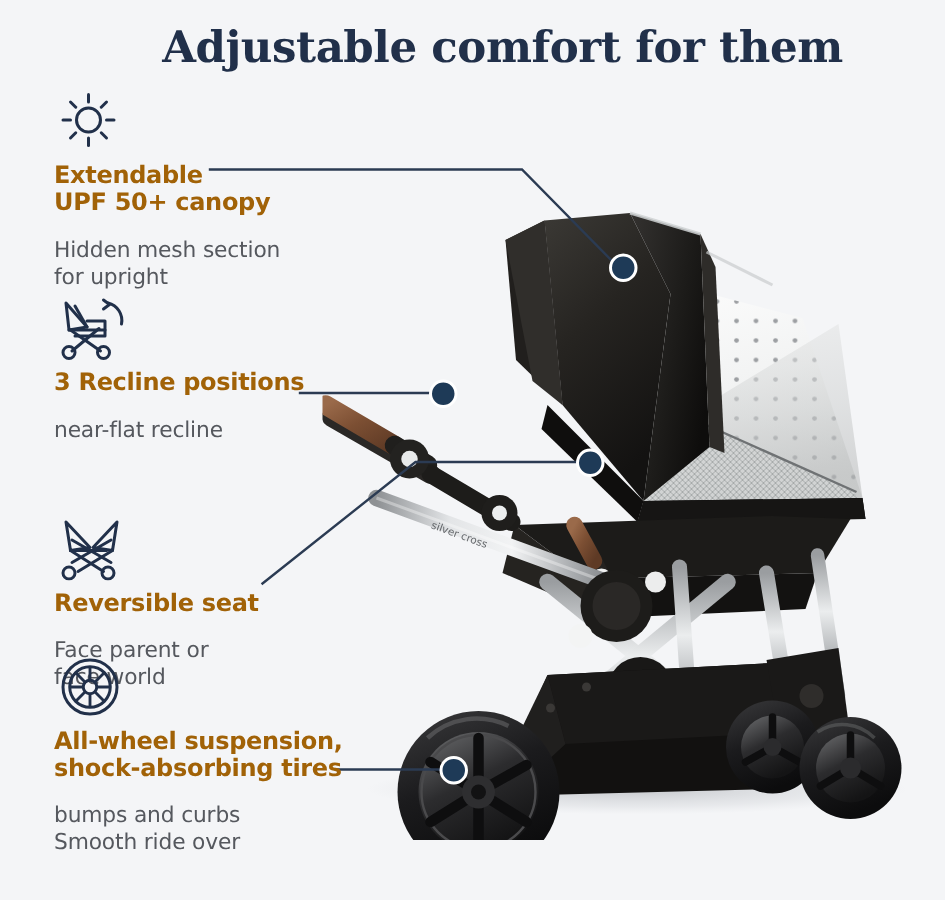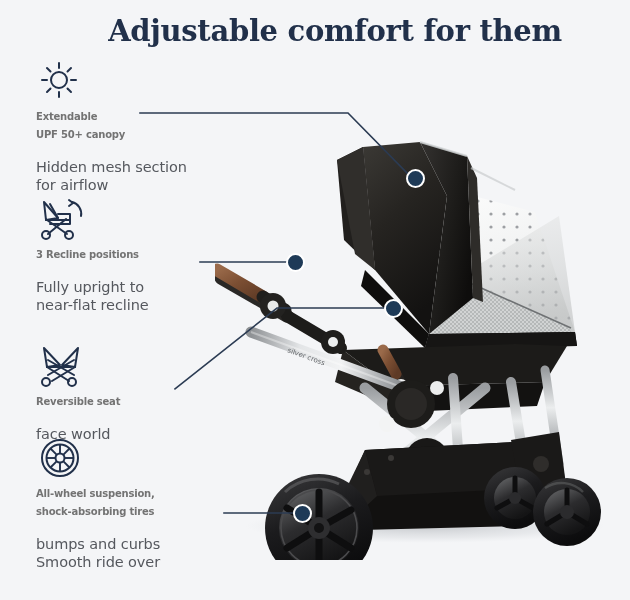--- a/index.html
+++ b/index.html
@@ -25,23 +25,23 @@
   }
 
   
   .feature{position:absolute;left:36px;width:215px;}
   .ficon{width:46px;height:44px;display:block;margin-left:0px;}
   .ficon svg{display:block;}
   .fhead{
     margin-top:6px;
     font-family:"DejaVu Sans","Liberation Sans",sans-serif;
     font-weight:bold;
-    font-size:10px;
+    font-size:16px;
     line-height:18px;
-    color:#737373;
+    color:#a16207;
     letter-spacing:-0.2px;
   }
   .fsub{
     margin-top:14px;
     font-size:14.5px;
     line-height:18px;
     color:#55585e;
     letter-spacing:-0.1px;
   }
 
@@ -287,21 +287,21 @@
           <path d="M14.5 30.5 L11 34"></path>
         </g>
       </svg>
     </span>
     <div class="fhead">
       <div>Extendable</div>
       <div>UPF 50+ canopy</div>
     </div>
     <div class="fsub">
       <div>Hidden mesh section</div>
-      <div>for airflow</div>
+      <div>for upright</div>
     </div>
   </div>
 
   <div class="feature" style="top:196px;">
     <span class="ficon">
       <svg width="60" height="44" viewBox="0 0 60 44">
         <g stroke="#21304a" stroke-width="2" fill="none" stroke-linecap="round" stroke-linejoin="round">
           <path d="M8 6 L22 22 L10 24 Z"></path>
           <path d="M22 22 L14 8"></path>
           <path d="M10 24 L34 24 L34 18 L22 18"></path>
@@ -312,21 +312,20 @@
           <circle cx="33" cy="39" r="4"></circle>
           <path d="M36 6 A12 12 0 0 1 45 20"></path>
           <path d="M33 4 L37 7 L33 10"></path>
         </g>
       </svg>
     </span>
     <div class="fhead">
       <div>3 Recline positions</div>
     </div>
     <div class="fsub">
-      <div>Fully upright to</div>
       <div>near-flat recline</div>
     </div>
   </div>
 
   <div class="feature" style="top:343px;">
     <span class="ficon">
       <svg width="56" height="44" viewBox="0 0 56 44">
         <g stroke="#21304a" stroke-width="2" fill="none" stroke-linecap="round" stroke-linejoin="round">
           <path d="M8 5 L24 22 L11 24 Z"></path>
           <path d="M42 5 L26 22 L39 24 Z"></path>
@@ -337,20 +336,21 @@
           <path d="M38 17 L12 32"></path>
           <circle cx="10" cy="39" r="4"></circle>
           <circle cx="36" cy="39" r="4"></circle>
         </g>
       </svg>
     </span>
     <div class="fhead">
       <div>Reversible seat</div>
     </div>
     <div class="fsub">
+      <div>Face parent or</div>
       <div>face world</div>
     </div>
   </div>
 
   <div class="feature" style="top:435px;">
     <span class="ficon">
       <svg width="48" height="46" viewBox="0 0 48 46">
         <g stroke="#21304a" stroke-width="2" fill="none">
           <circle cx="24" cy="23" r="18"></circle>
           <circle cx="24" cy="23" r="13.5"></circle>

